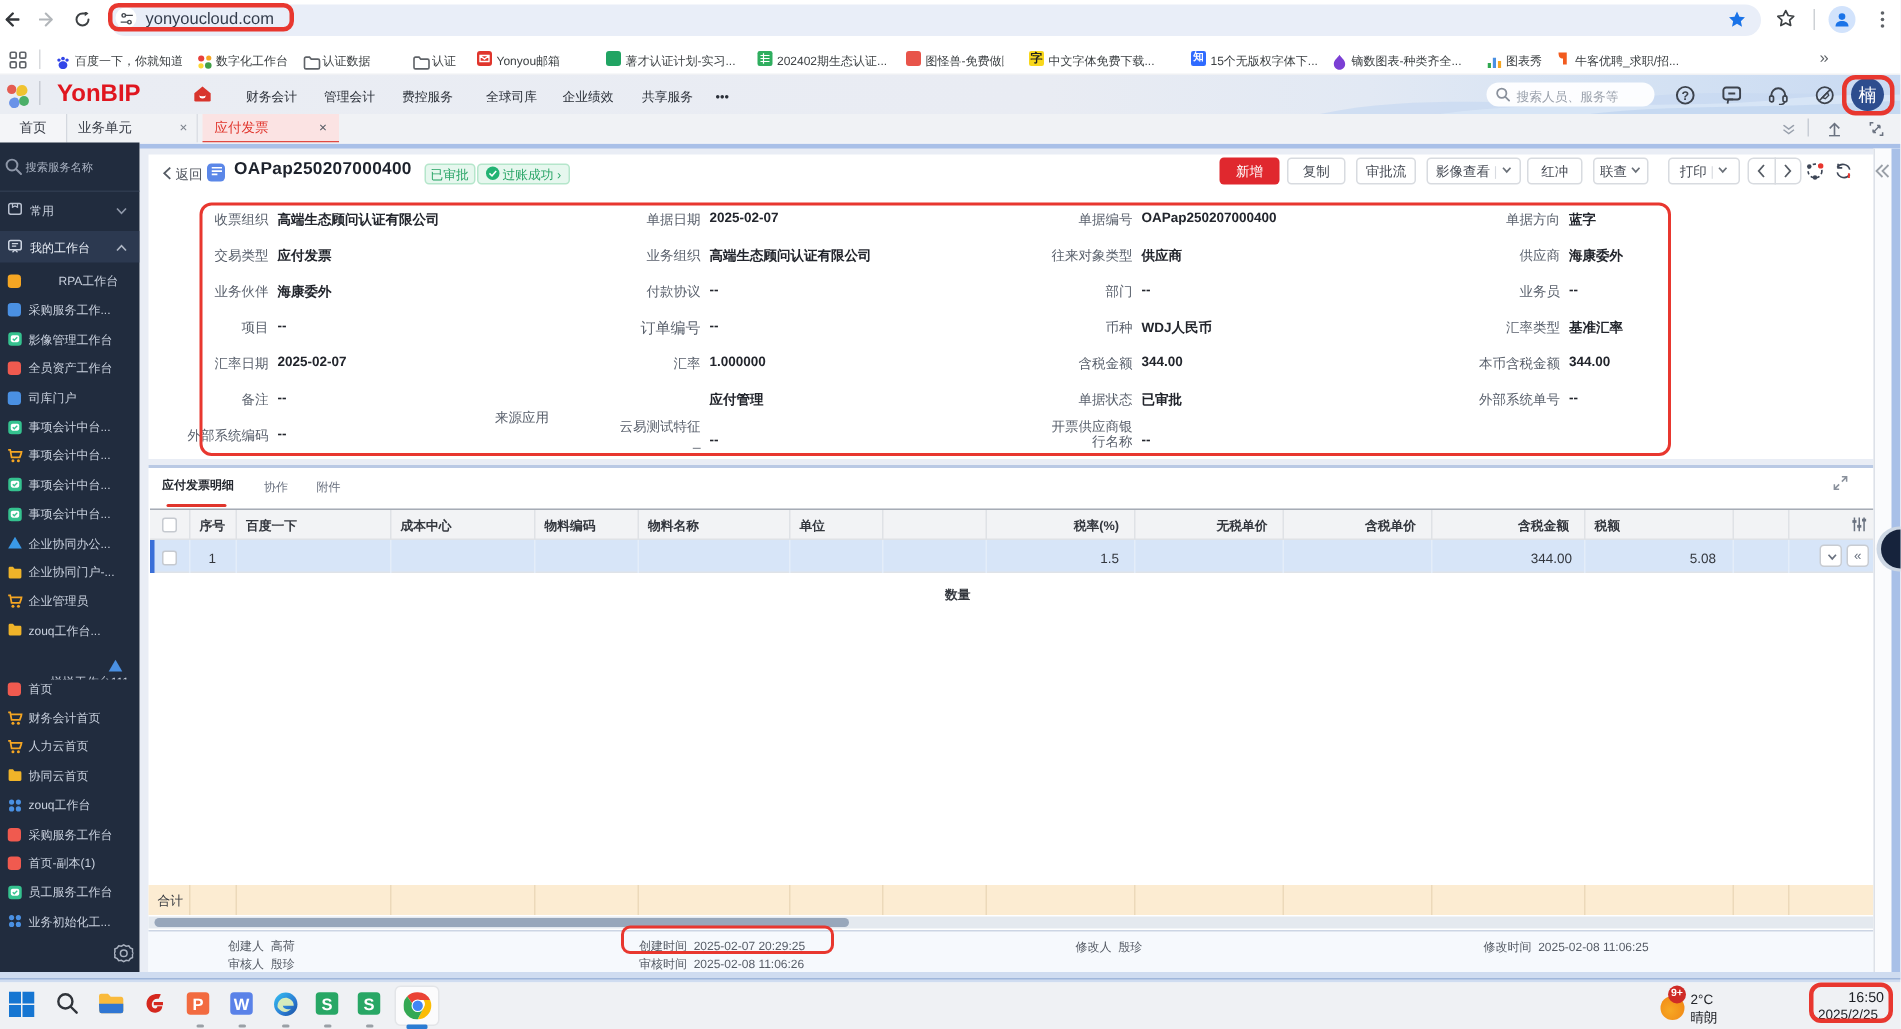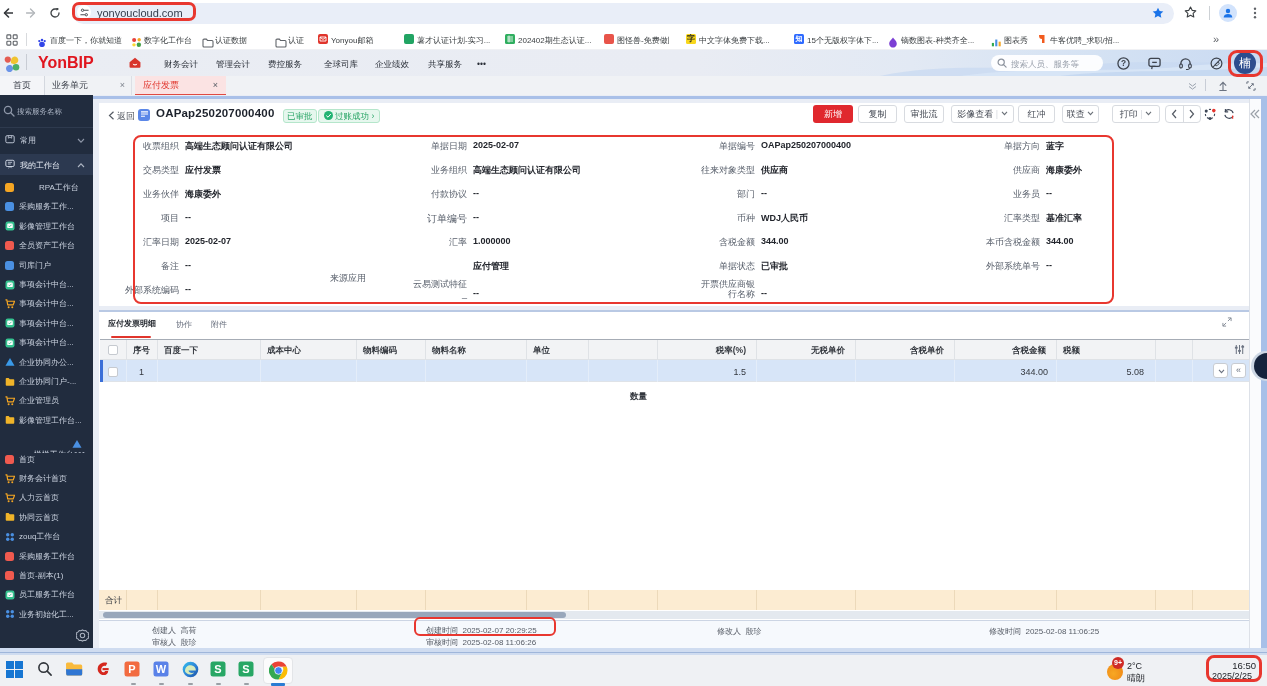--- a/index.html
+++ b/index.html
@@ -341,21 +341,21 @@
         </svg>
       </span>
       <span style="font-size:8px;color:#c9d1de;white-space:nowrap;">企业管理员</span>
     </div>
     <div style="position:absolute;left:5px;top:318.29999999999995px;width:81px;height:14px;display:flex;align-items:center;overflow:hidden;">
       <span style="display:inline-flex;width:14px;flex:none;">
         <svg width="10" height="10" viewBox="0 0 11 11">
           <path d="M0.8 2 a1 1 0 0 1 1-1 H4 l1.2 1.4 h4 a1 1 0 0 1 1 1 V8.5 a1 1 0 0 1 -1 1 H1.8 a1 1 0 0 1 -1-1 Z" fill="#f0b429"></path>
         </svg>
       </span>
-      <span style="font-size:8px;color:#c9d1de;white-space:nowrap;">影像管理工作台...</span>
+      <span style="font-size:8px;color:#c9d1de;white-space:nowrap;">zouq工作台...</span>
     </div>
     <div style="position:absolute;left:5px;top:344px;width:81px;height:14px;display:flex;align-items:flex-end;overflow:hidden;flex-direction:column;">
       <span style="display:inline-flex;width:14px;flex:none;">
         <svg width="10" height="10" viewBox="0 0 11 11">
           <path d="M5.5 1 L10.5 9.5 H0.5 Z" fill="#4a90e2"></path>
         </svg>
       </span>
       <span style="font-size:8px;color:#c9d1de;white-space:nowrap;">悦悦工作台111</span>
     </div>
     <div style="position:absolute;left:5px;top:357.09999999999997px;width:81px;height:14px;display:flex;align-items:center;overflow:hidden;">

